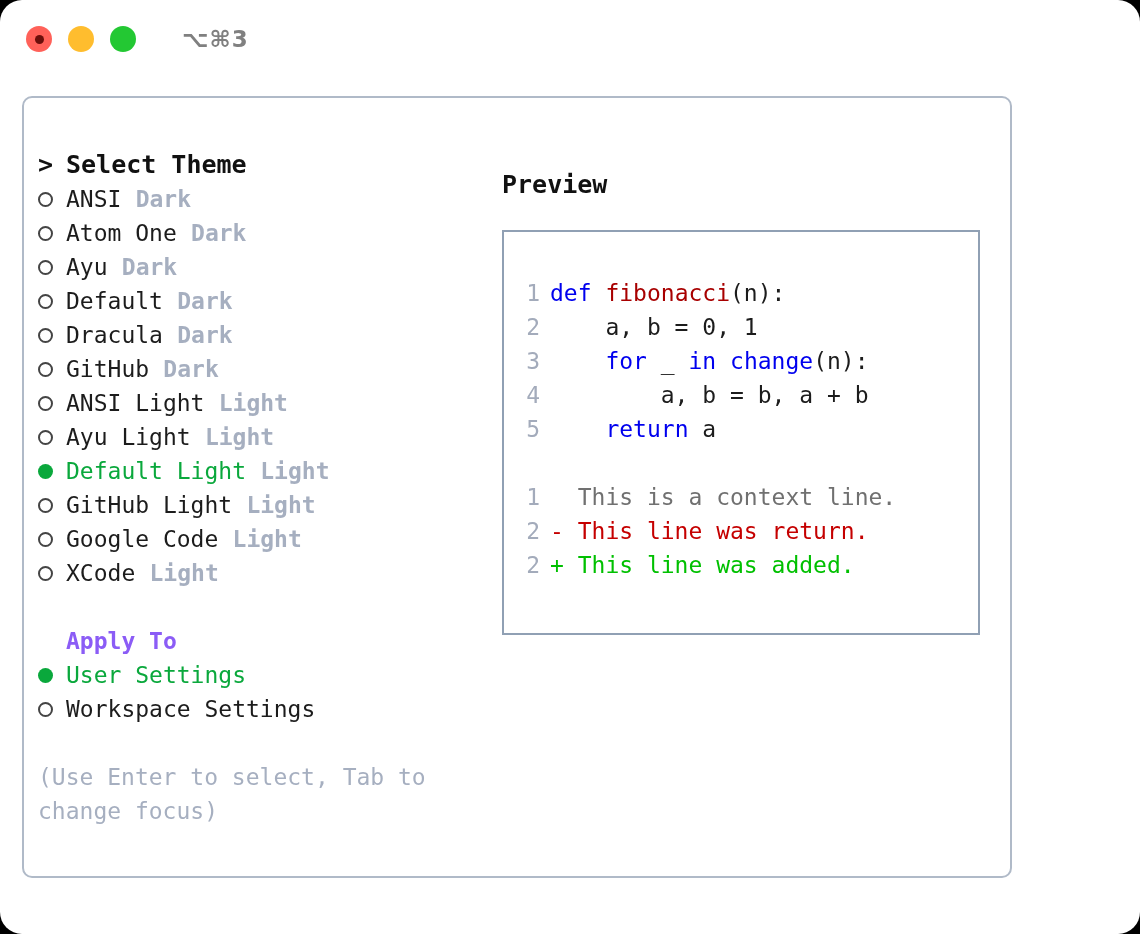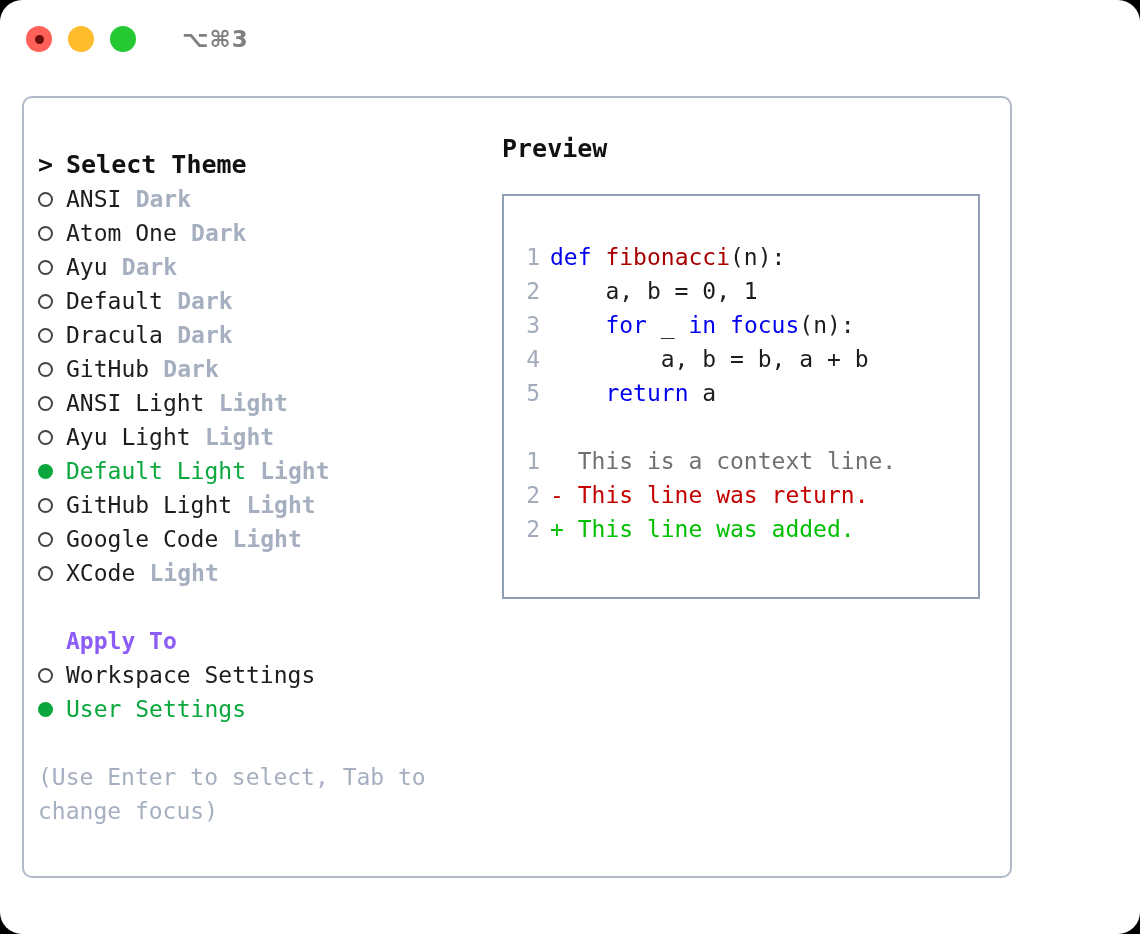--- a/index.html
+++ b/index.html
@@ -166,21 +166,21 @@
     font-size: 23px;
     color: #a6afc0;
     line-height: 34px;
     width: 400px;
     white-space: pre-wrap;
   }
 
   
   .right-col {
     flex: 1;
-    padding: 34px 0 0 8px;
+    padding: 70px 0 0 8px;
     box-sizing: border-box;
   }
   .preview-heading {
     font-size: 25px;
     font-weight: bold;
     color: #111111;
     height: 34px;
     line-height: 34px;
     margin-bottom: 28px;
   }
@@ -316,51 +316,51 @@
           <span class="opt-tag">Light</span>
         </div>
 
         <div class="group-gap"></div>
 
         <div class="group-heading">
           <span class="spacer"></span>
           <span>Apply To</span>
         </div>
 
-        <div class="opt-row">
-          <span class="radio"><span class="ring"></span></span>
-          <span class="opt-label">Workspace Settings</span>
-        </div>
-
         <div class="opt-row selected">
           <span class="radio"><span class="dot"></span></span>
           <span class="opt-label">User Settings</span>
         </div>
 
+        <div class="opt-row">
+          <span class="radio"><span class="ring"></span></span>
+          <span class="opt-label">Workspace Settings</span>
+        </div>
+
         <div class="hint">(Use Enter to select, Tab to change focus)</div>
       </div>
 
       <div class="right-col">
         <div class="preview-heading">Preview</div>
 
         <div class="code-box">
 
           <div class="code-line">
             <span class="ln">1</span>
             <span class="code-text"><span class="tok-kw">def </span><span class="tok-fn">fibonacci</span><span class="tok-plain">(n):</span></span>
           </div>
 
           <div class="code-line">
             <span class="ln">2</span>
             <span class="code-text"><span class="tok-plain">    a, b = 0, 1</span></span>
           </div>
 
           <div class="code-line">
             <span class="ln">3</span>
-            <span class="code-text"><span class="tok-plain">    </span><span class="tok-kw">for</span><span class="tok-plain"> _ </span><span class="tok-kw">in</span><span class="tok-plain"> </span><span class="tok-kw">focus</span><span class="tok-plain">(n):</span></span>
+            <span class="code-text"><span class="tok-plain">    </span><span class="tok-kw">for</span><span class="tok-plain"> _ </span><span class="tok-kw">in</span><span class="tok-plain"> </span><span class="tok-kw">change</span><span class="tok-plain">(n):</span></span>
           </div>
 
           <div class="code-line">
             <span class="ln">4</span>
             <span class="code-text"><span class="tok-plain">        a, b = b, a + b</span></span>
           </div>
 
           <div class="code-line">
             <span class="ln">5</span>
             <span class="code-text"><span class="tok-plain">    </span><span class="tok-kw">return</span><span class="tok-plain"> a</span></span>

